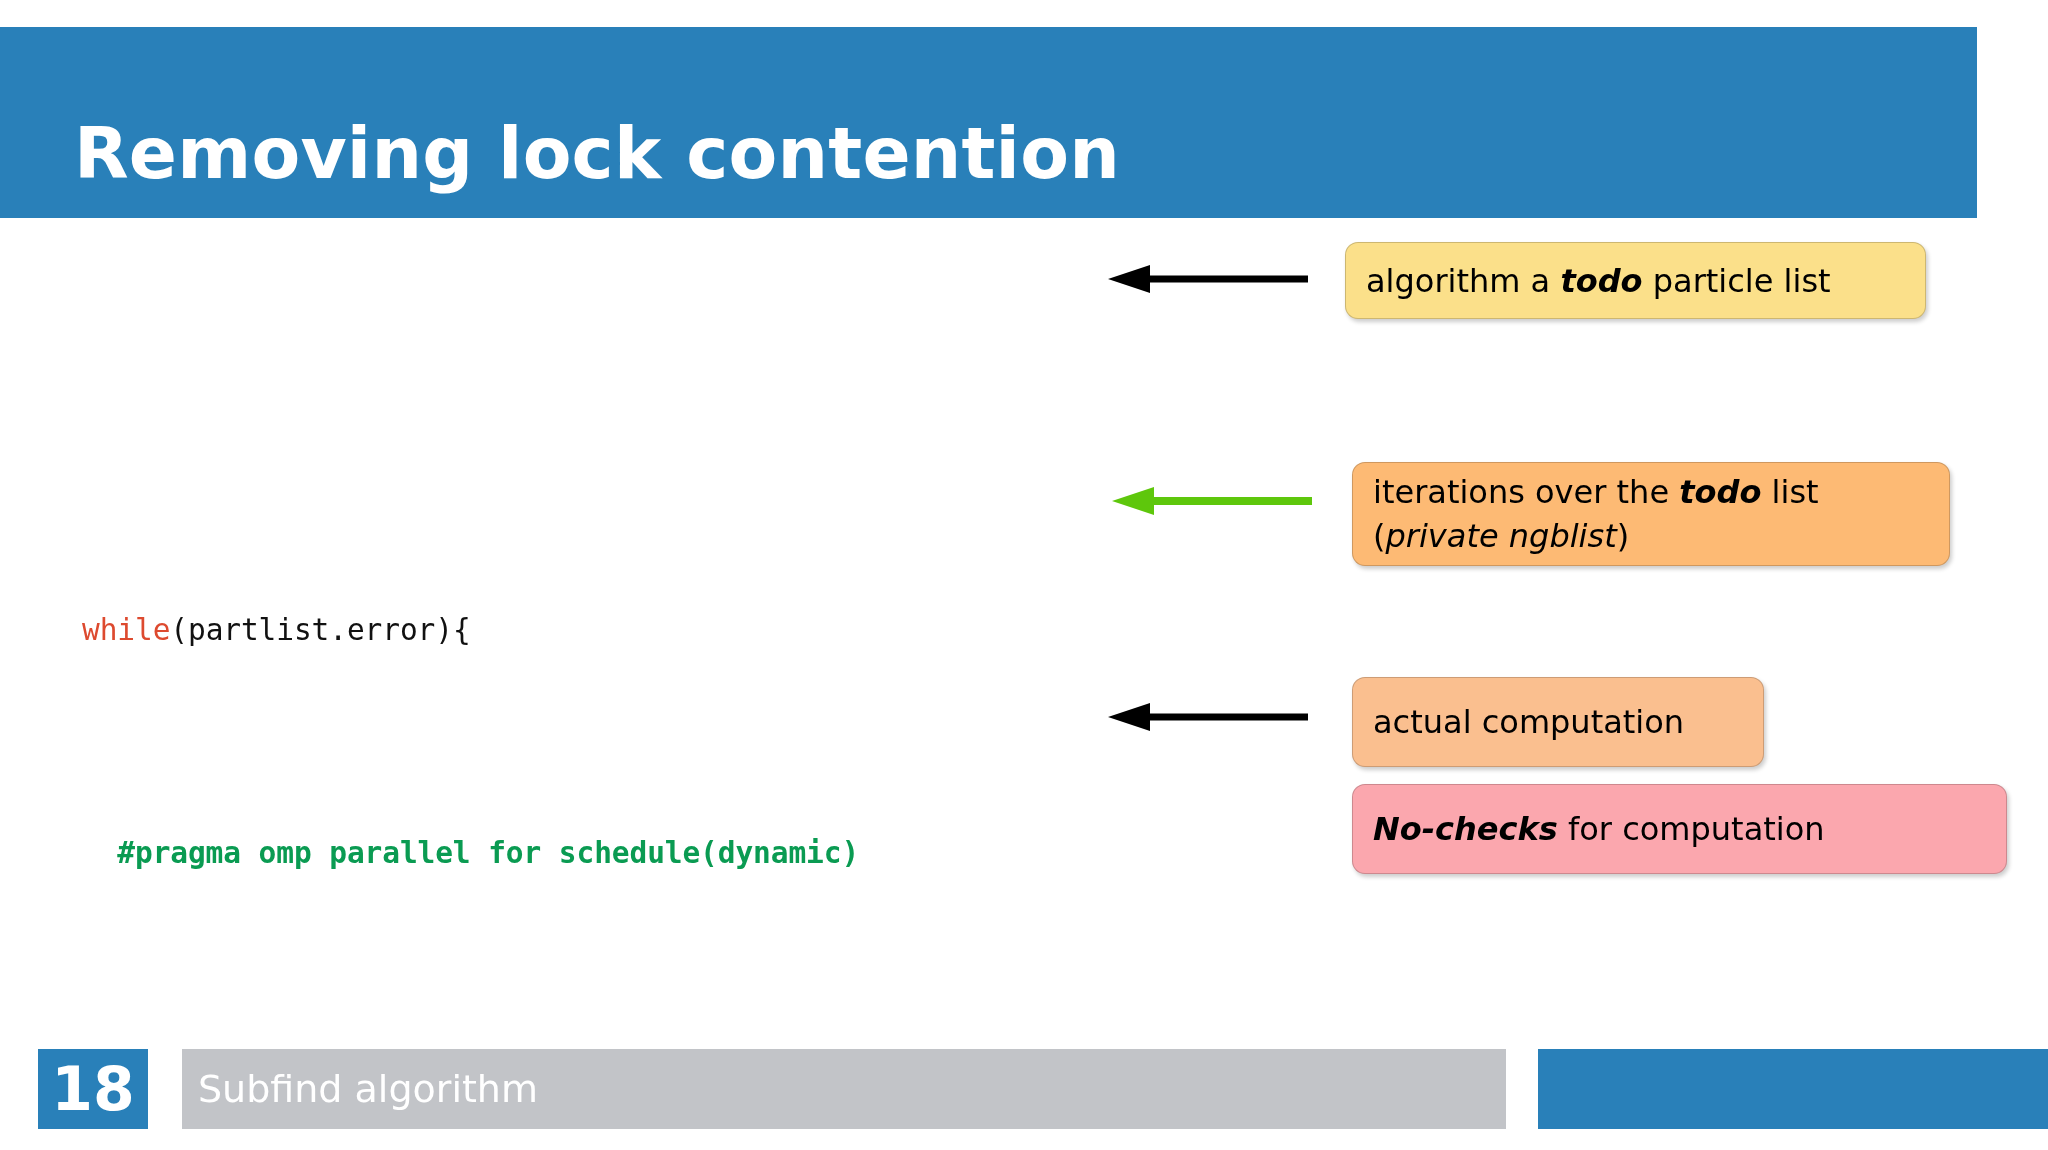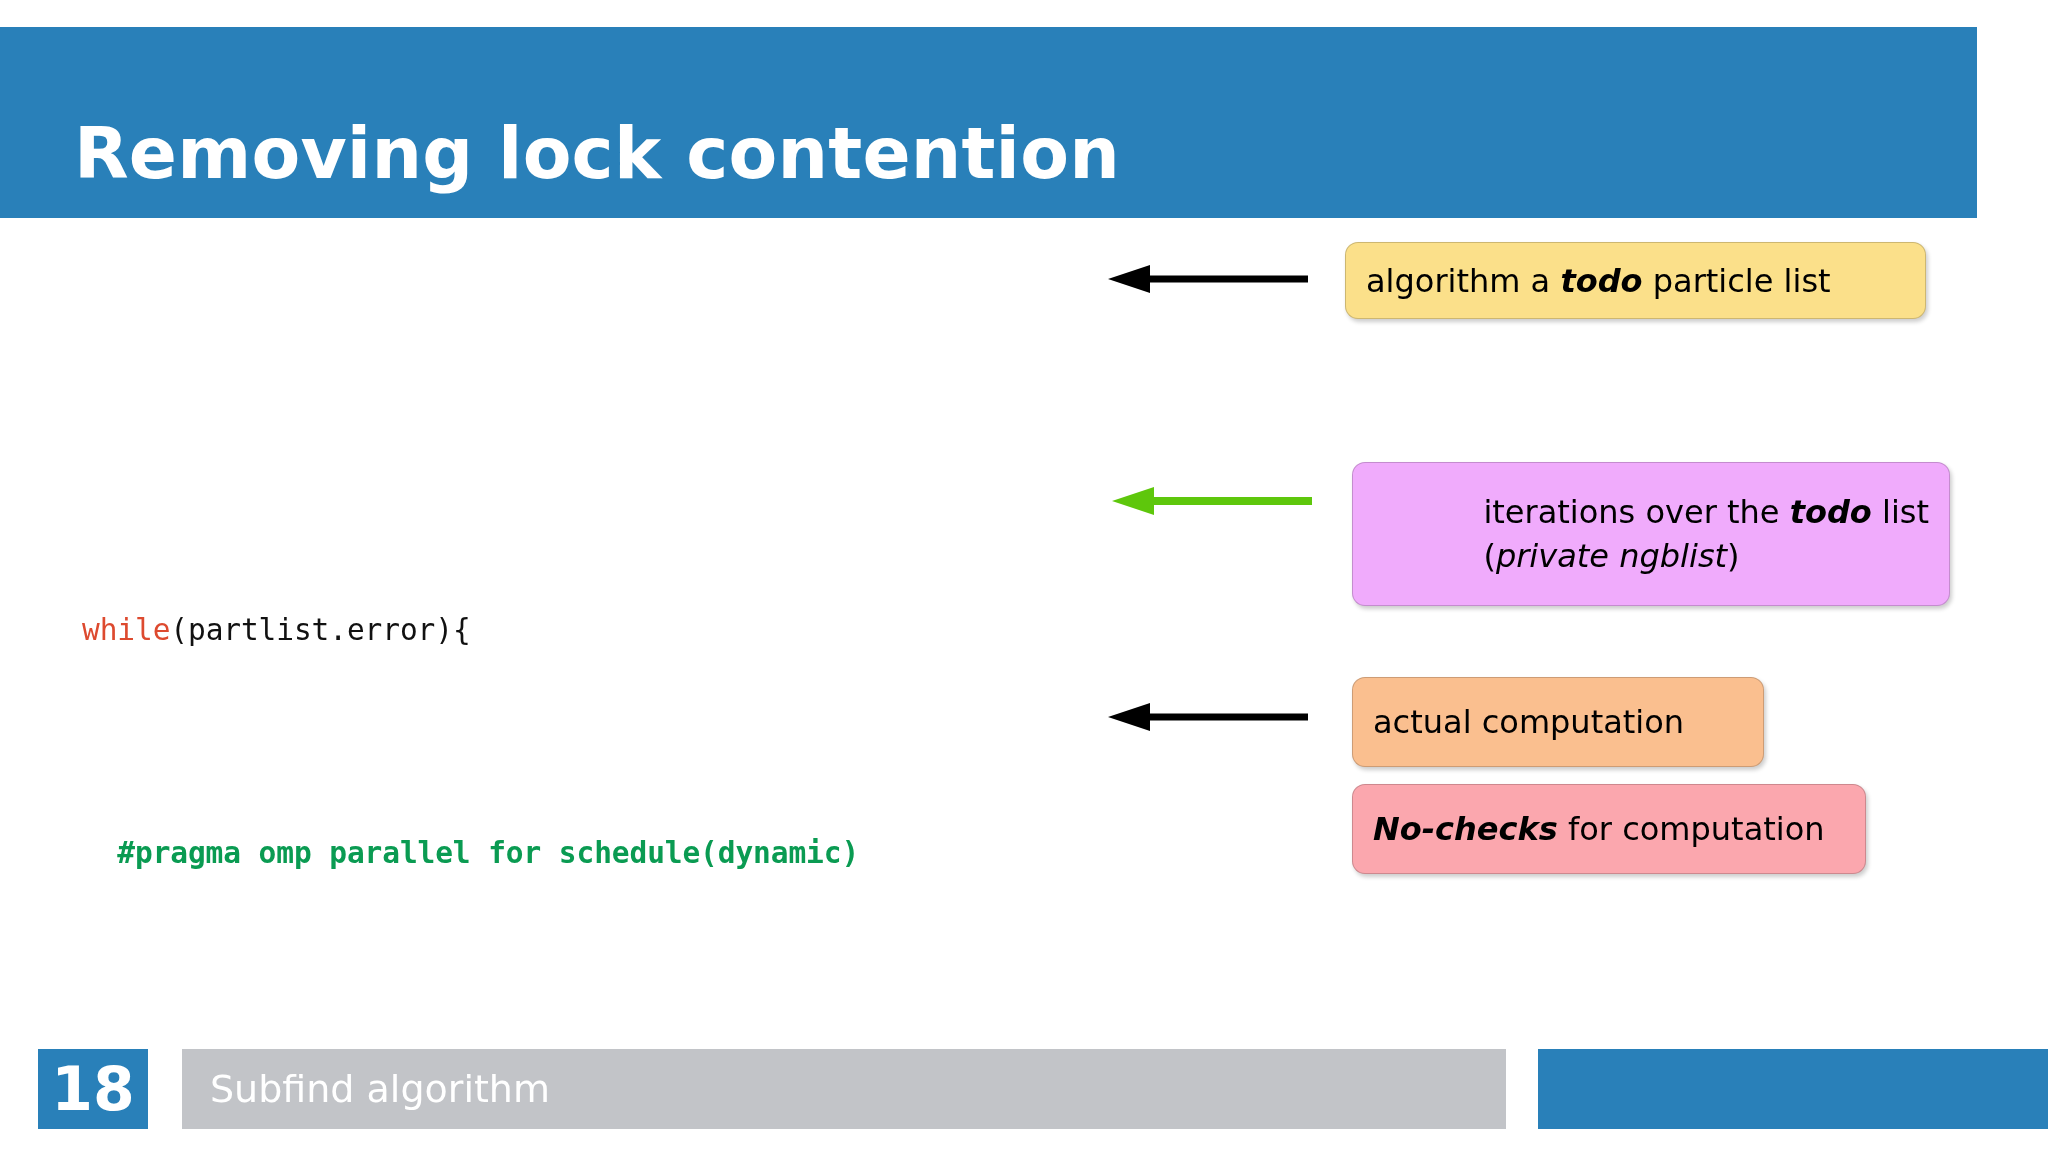--- a/index.html
+++ b/index.html
@@ -76,32 +76,31 @@
     line-height: 44px;
   }
   .callout b   { font-weight: bold; font-style: italic; }
   .callout i   { font-style: italic; }
 
   #callout-yellow {
     left: 1345px; top: 242px; width: 581px; height: 77px;
     background: #fbe08a;
   }
   #callout-green {
-    left: 1352px; top: 462px; width: 598px; height: 144px;
-    background: #f0abfc;
-    align-items: center;
-    justify-content: flex-end;
+    left: 1352px; top: 462px; width: 598px; height: 104px;
+    background: #fdba74;
+    align-items: center;
   }
   #callout-orange {
     left: 1352px; top: 677px; width: 412px; height: 90px;
     background: #fabf8f;
     text-align: right;
   }
   #callout-pink {
-    left: 1352px; top: 784px; width: 514px; height: 90px;
+    left: 1352px; top: 784px; width: 655px; height: 90px;
     background: #fba7ae;
   }
 
   
   #footer-number-box {
     position: absolute;
     left: 38px; top: 1049px;
     width: 110px; height: 80px;
     background: #2980b9;
     display: flex;
@@ -118,21 +117,21 @@
     position: absolute;
     left: 182px; top: 1049px;
     width: 1324px; height: 80px;
     background: #c2c4c8;
     display: flex;
     align-items: center;
   }
   #footer-label {
     color: #ffffff;
     font-size: 38px;
-    padding-left: 28px;
+    padding-left: 16px;
     font-family: "DejaVu Sans", sans-serif;
   }
   #footer-blue-bar {
     position: absolute;
     left: 1538px; top: 1049px;
     width: 510px; height: 80px;
     background: #2980b9;
   }
 </style>
 </head>

